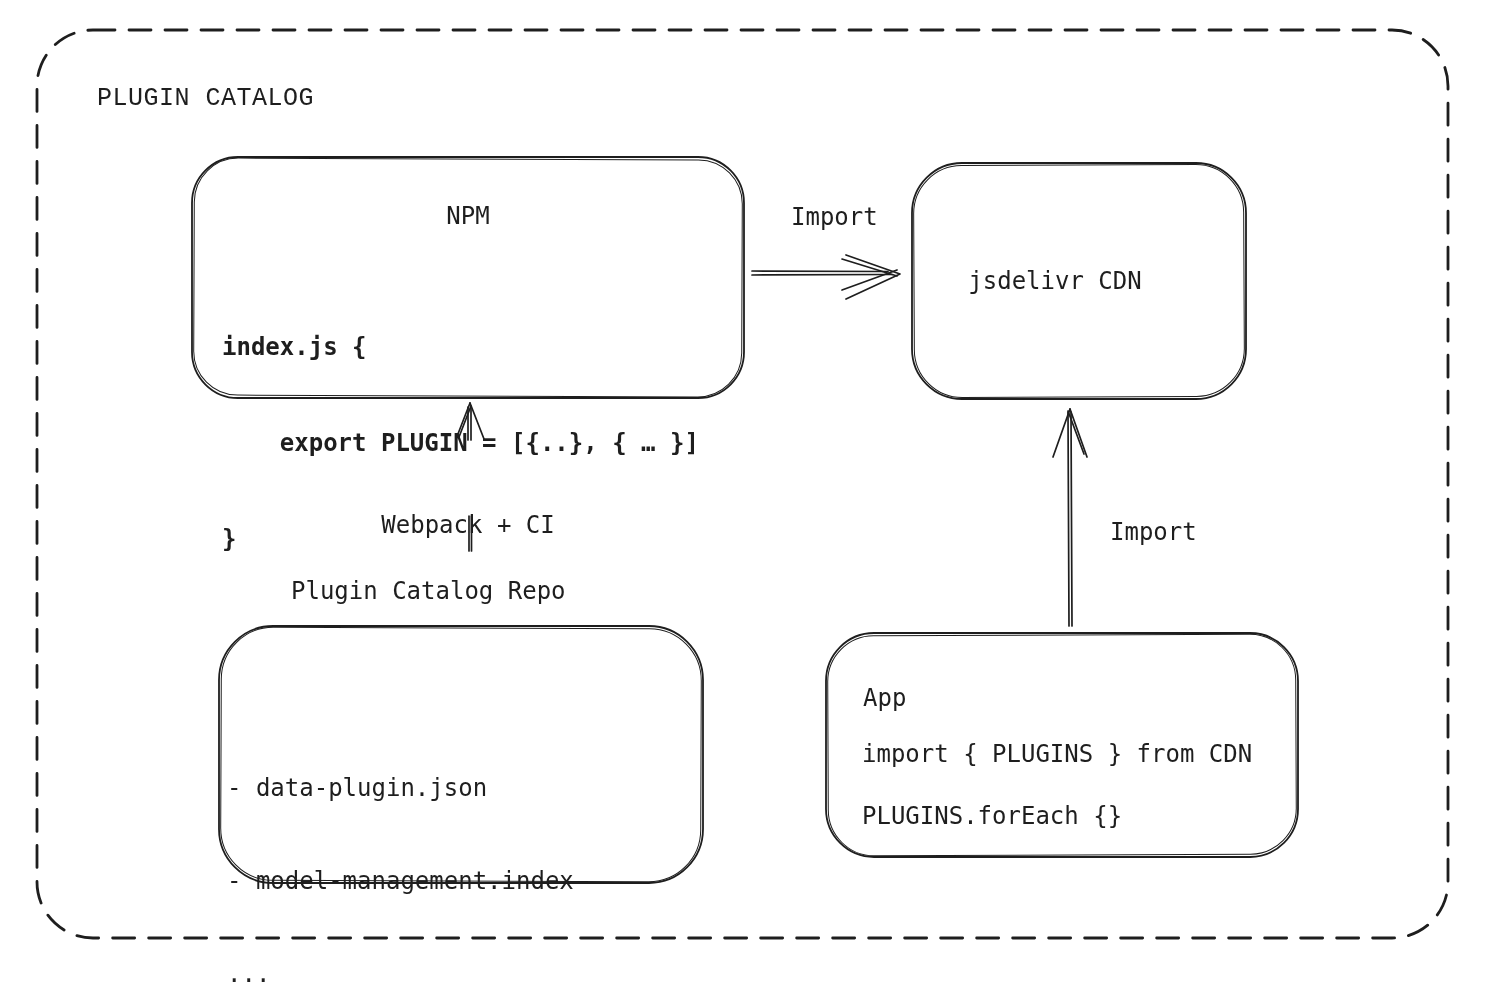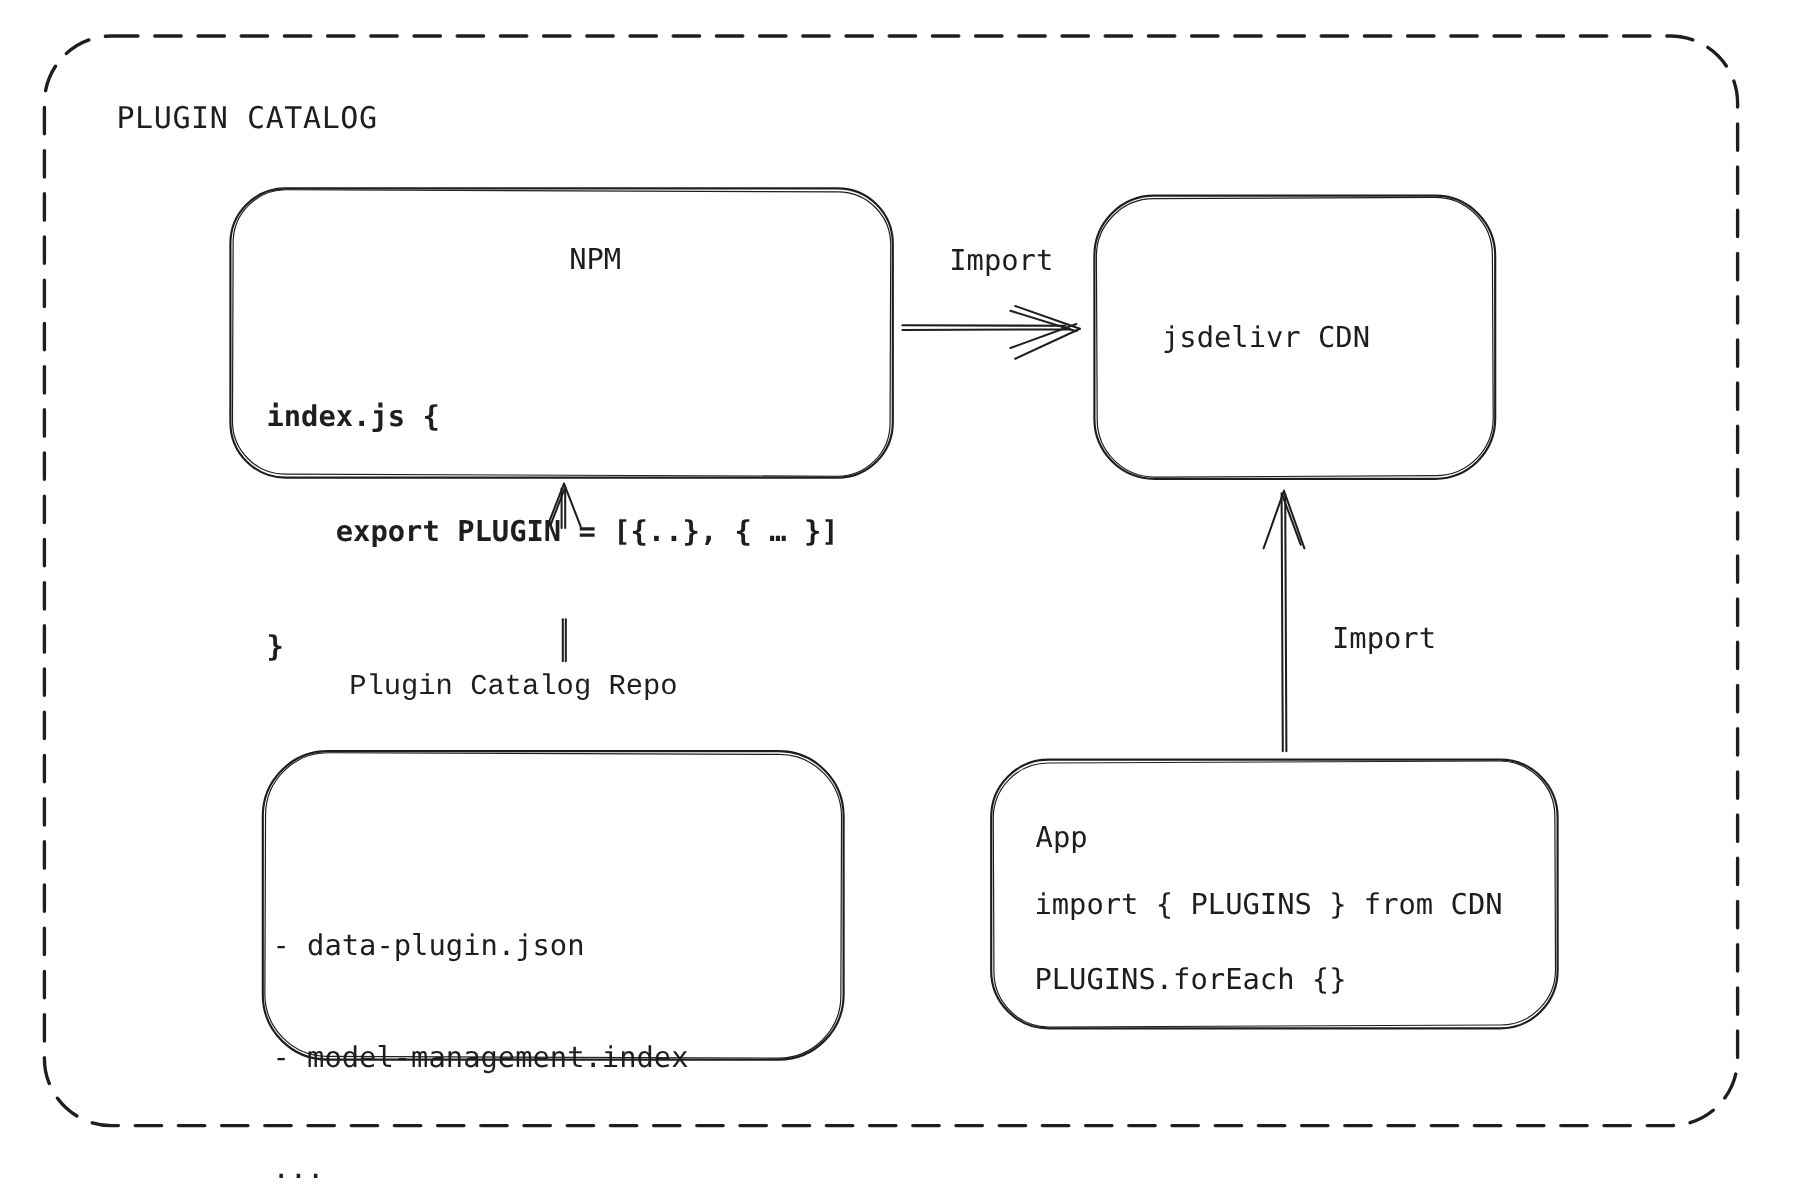--- a/index.html
+++ b/index.html
@@ -92,37 +92,38 @@
 
     <g stroke-width="1.7">
       <path d="M1069 626 L1068 412"></path>
       <path d="M1072 626 L1071 412"></path>
       <path d="M1053 457 L1070 409"></path>
       <path d="M1087 457 L1070 409"></path>
       <path d="M1084 454 L1068 411"></path>
     </g>
   </svg>
 
-  <div class="txt title" style="left:97px; top:83px;">PLUGIN CATALOG</div>
+  <div class="txt title" style="left:97px; top:83px;font-family:Liberation Mono, monospace;">PLUGIN CATALOG</div>
 
-  <div class="txt center" style="left:192px; top:201px; width:608px;">NPM</div>
+  <div class="txt center" style="left:192px; top:201px; width:552px;">NPM</div>
   <div class="txt code" style="left:222px; top:267px;font-weight:bold;">
     <div>index.js {</div>
     <div>    export PLUGIN = [{..}, { … }]</div>
     <div>}</div>
   </div>
 
   <div class="txt center" style="left:912px; top:266px; width:286px;">jsdelivr CDN</div>
 
   <div class="txt" style="left:791px; top:202px;">Import</div>
 
   <div class="txt center" style="left:318px; top:448px; width:300px;">
+    <div>Webpack + CI</div>
   </div>
 
-  <div class="txt" style="left:291px; top:557px;font-family:Liberation Mono, monospace;">Plugin Catalog Repo</div>
+  <div class="txt" style="left:291px; top:576px;">Plugin Catalog Repo</div>
   <div class="txt" style="left:227px; top:711px;">
     <div>- data-plugin.json</div>
     <div>- model-management.index</div>
     <div>...</div>
   </div>
 
   <div class="txt" style="left:863px; top:683px;">App</div>
   <div class="txt" style="left:862px; top:739px;">import { PLUGINS } from CDN</div>
   <div class="txt" style="left:862px; top:801px;">PLUGINS.forEach {}</div>
 

